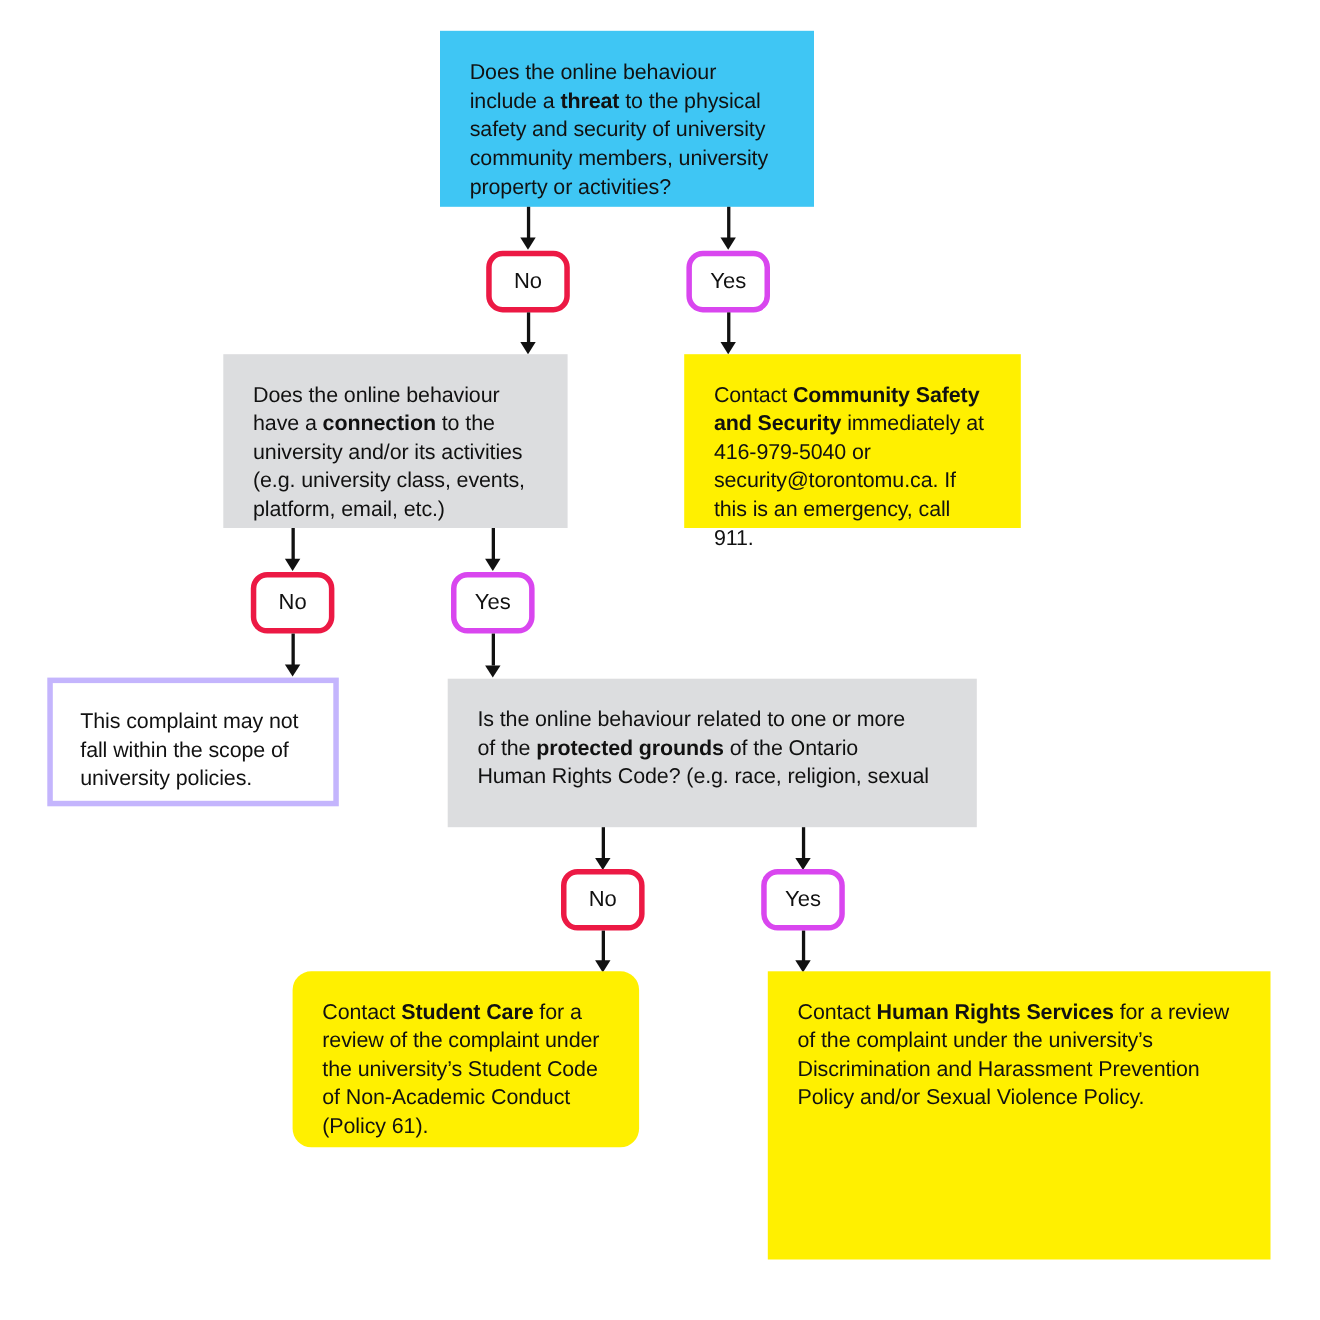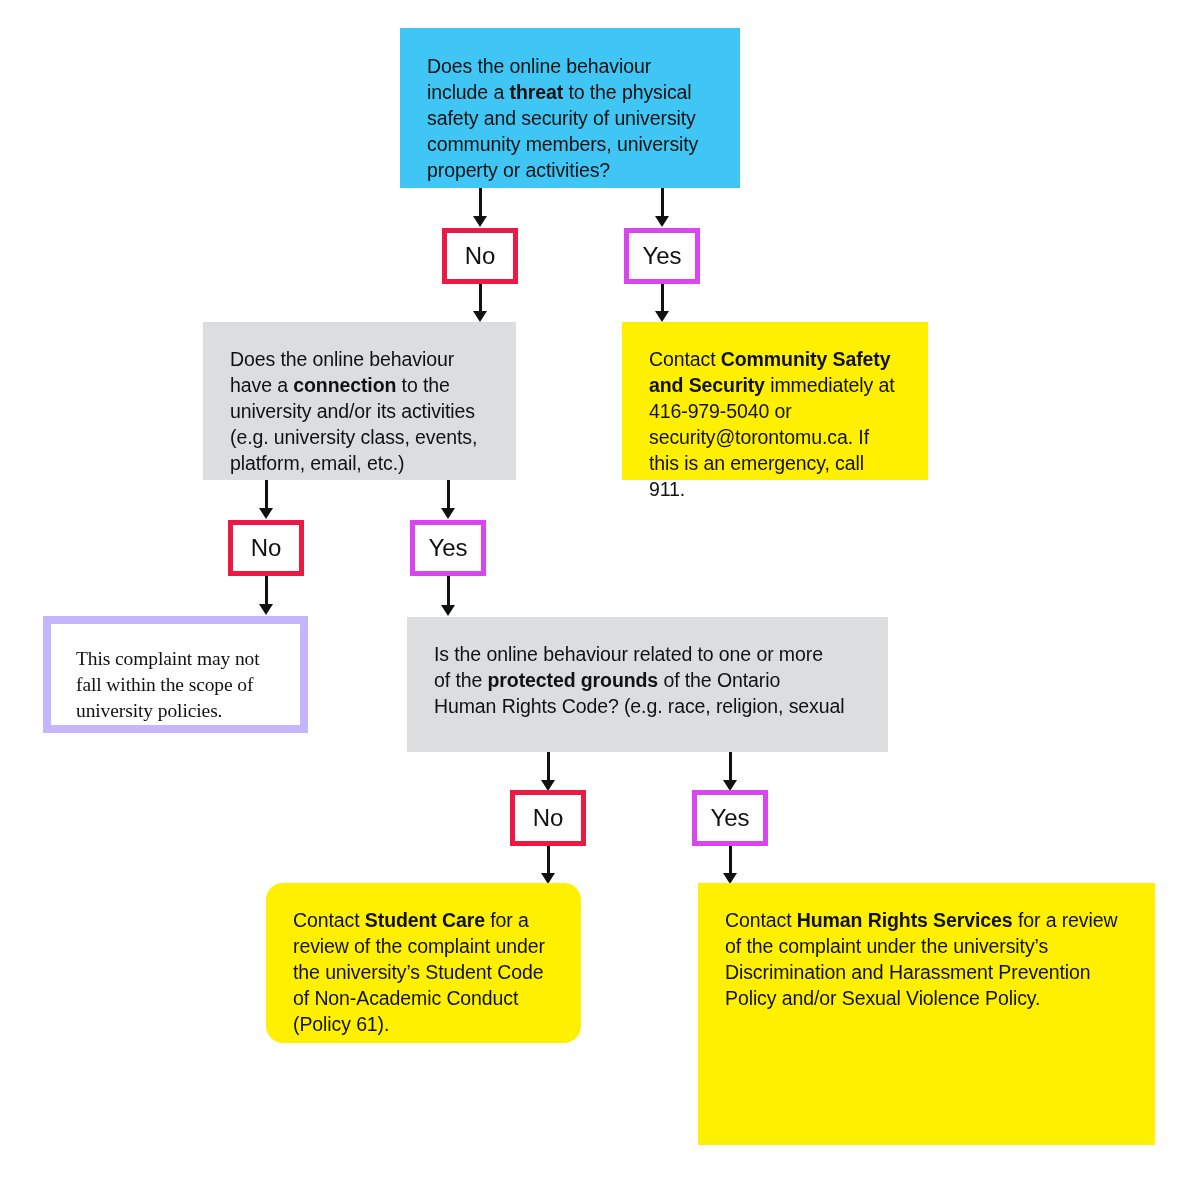--- a/index.html
+++ b/index.html
@@ -47,38 +47,38 @@
   .node--gray {
     background: #dcdddf;
     padding: 19px 22px 18px 22px;
   }
   .node--yellow {
     background: #fff000;
     padding: 19px 22px 18px 22px;
   }
   .node--outline {
     background: #ffffff;
-    border: 8px solid #c4b5fd;
+    border: 5px solid #c4b5fd;
     padding: 17px 20px 17px 20px;
-    font-family: Liberation Serif, serif;
   }
 
   
   .chip {
     position: absolute;
     box-sizing: border-box;
     width: 76px;
     height: 56px;
     background: #ffffff;
     display: flex;
     align-items: center;
     justify-content: center;
-    font-size: 24px;
+    font-size: 20px;
     line-height: 1;
     color: #111111;
+    border-radius: 15px;
   }
   .chip--no  { border: 5px solid #ec1944; }
   .chip--yes { border: 5px solid #d946ef; }
 
   
   .conn {
     position: absolute;
     width: 3px;
     background: #111111;
   }

